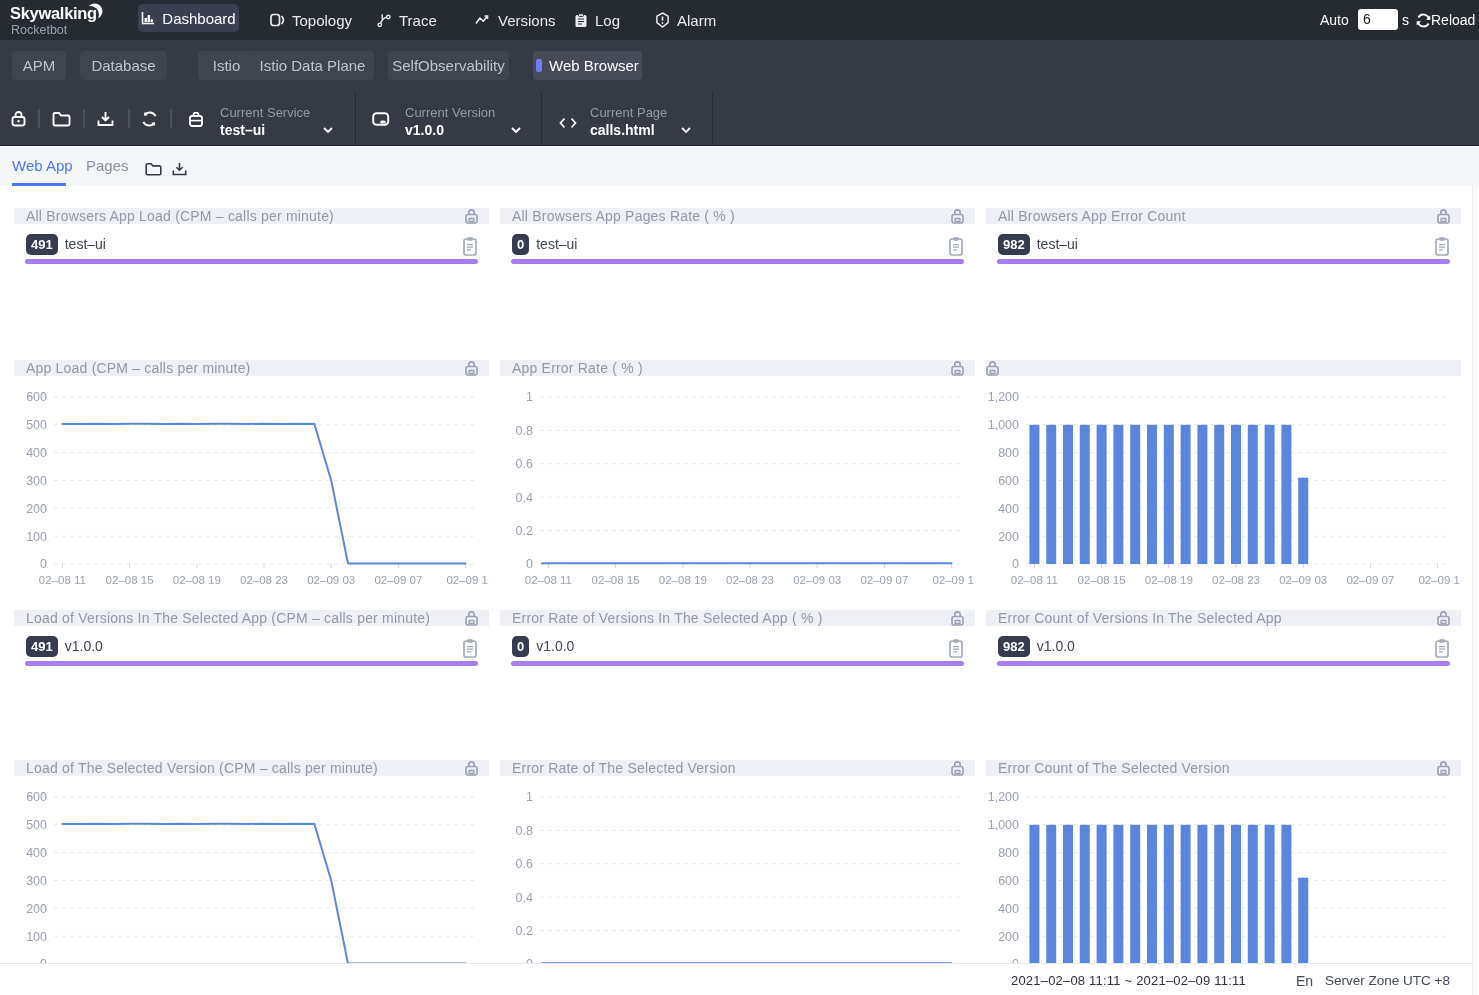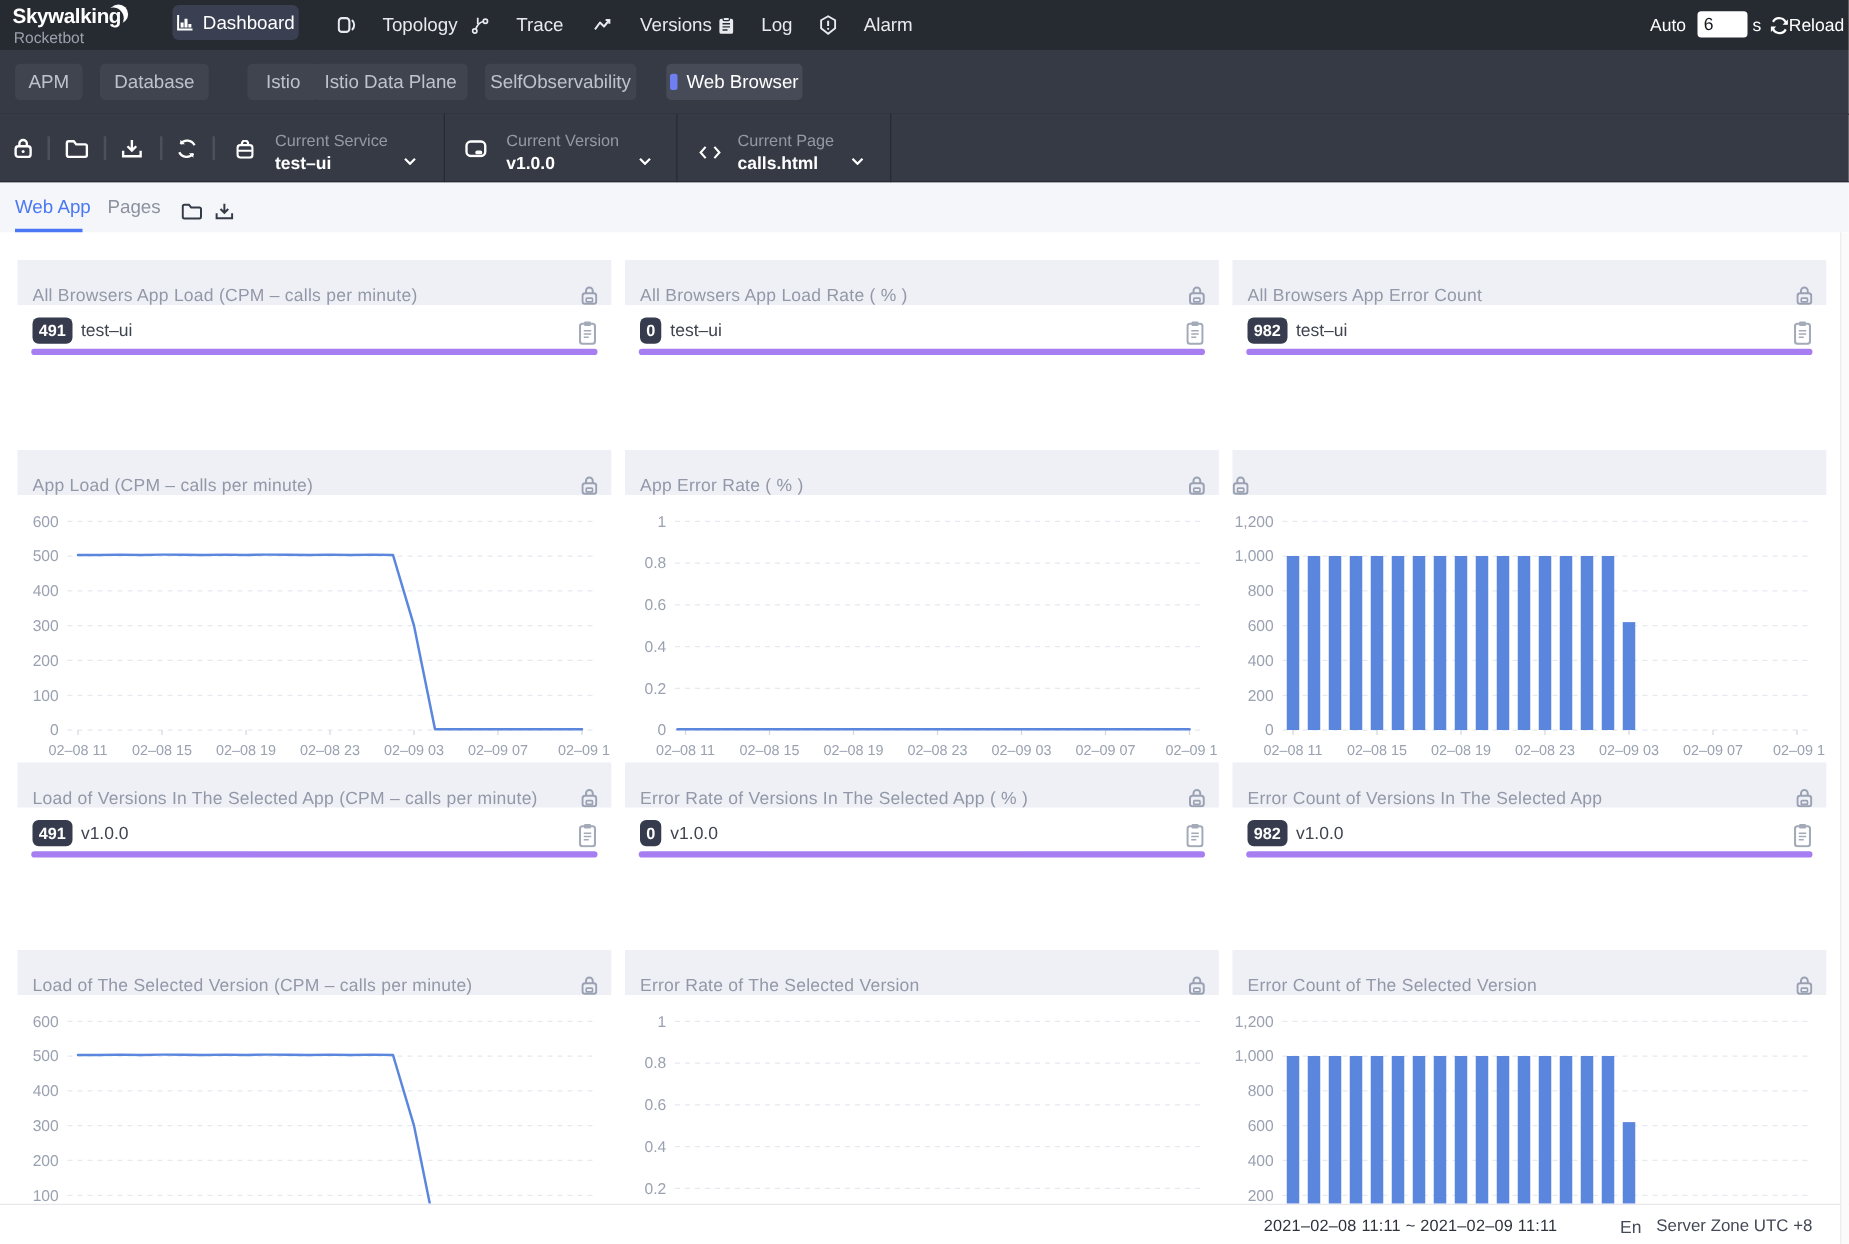--- a/index.html
+++ b/index.html
@@ -1,20 +1,20 @@
 <!DOCTYPE html>
 <html><head><meta charset="utf-8">
 <style>
 * { margin:0; padding:0; box-sizing:border-box; }
 html,body { width:1479px; height:995px; overflow:hidden; font-family:"Liberation Sans",sans-serif; background:#fff; }
 .nav { position:absolute; left:0; top:0; width:1479px; height:40px; background:#262a31; }
 .logo-main { position:absolute; left:10px; top:4px; color:#fff; font-size:16.5px; font-weight:bold; letter-spacing:-0.3px; }
 .logo-moon { position:absolute; left:86px; top:3px; }
 .logo-sub { position:absolute; left:11px; top:23px; color:#9aa1ad; font-size:12.5px; }
-.navitem { position:absolute; top:0; height:40px; display:flex; align-items:center; gap:21px; color:#e8eaee; font-size:15px; }
+.navitem { position:absolute; top:0; height:40px; display:flex; align-items:center; gap:7px; color:#e8eaee; font-size:15px; }
 .dashbtn { position:absolute; left:138px; top:4px; width:101px; height:28px; background:#3a4052; border-radius:5px; display:flex; align-items:center; justify-content:center; gap:7px; color:#fff; font-size:15px; }
 .navright { position:absolute; top:0; height:40px; display:flex; align-items:center; color:#fff; font-size:14px; }
 .autoinput { width:40px; height:21px; background:#fff; border-radius:3px; color:#15171c; font-size:14px; padding-left:5px; line-height:21px; }
 .row2 { position:absolute; left:0; top:40px; width:1479px; height:52px; background:#363a44; border-bottom:1px solid #23262e; }
 .gbtn { position:absolute; top:11px; height:29px; background:#40444f; border-radius:4px; color:#bdc3cd; font-size:15px; display:flex; align-items:center; justify-content:center; }
 .gbtn.active { background:#474b57; color:#fff; }
 .bluebar { display:inline-block; width:6px; height:13px; background:#6f7ff2; border-radius:2px; margin-right:7px; }
 .row3 { position:absolute; left:0; top:91px; width:1479px; height:55px; background:#363a44; border-bottom:1px solid #23262e; }
 .r3sep { position:absolute; top:18px; width:2px; height:19px; background:#4b505b; }
 .r3border { position:absolute; top:0; width:1px; height:55px; background:#262a31; }
@@ -22,21 +22,21 @@
 .sel-label { position:absolute; color:#949aa5; font-size:13px; }
 .sel-value { position:absolute; color:#fff; font-size:14px; font-weight:bold; }
 .toolbar { position:absolute; left:0; top:146px; width:1479px; height:40px; background:#f5f6fa; }
 .tab1 { position:absolute; left:12px; top:0; height:40px; line-height:40px; color:#4a78f5; font-size:15px; }
 .tab1u { position:absolute; left:12px; top:37px; width:54px; height:3px; background:#4a78f5; }
 .tab2 { position:absolute; left:86px; top:0; height:40px; line-height:40px; color:#8b919e; font-size:15px; }
 .content { position:absolute; left:0; top:186px; width:1479px; height:777px; overflow:hidden; background:#fff; }
 .panel { position:absolute; width:475px; background:#fff; }
 .panel.metric { height:142px; }
 .panel.chart { height:240px; }
-.phead { height:36px; background:#eef0f6; display:flex; align-items:flex-end; }
+.phead { height:16px; background:#eef0f6; display:flex; align-items:flex-start; }
 .ptitle { margin-left:12px; color:#9298a7; font-size:14px; letter-spacing:0.2px; flex:1 1 auto; white-space:nowrap; overflow:hidden; }
 .plock { margin-right:11px; display:flex; align-items:center; }
 .pbody { position:relative; }
 .mrow { position:absolute; left:12px; top:10px; width:451px; height:21px; }
 .badge { display:inline-block; height:21px; min-width:7px; padding:0 5px; background:#363b4d; border-radius:5px; color:#fff; font-size:13px; font-weight:bold; text-align:center; line-height:21px; vertical-align:top; }
 .mname { margin-left:7px; color:#3f4450; font-size:14px; line-height:21px; vertical-align:top; }
 .clip { position:absolute; right:0; top:2px; }
 .pline { position:absolute; left:11px; top:35px; width:453px; height:5px; border-radius:2.5px; background:#a77ef2; }
 .chart { display:block; }
 .footer { position:absolute; left:0; top:963px; width:1479px; height:32px; background:#fff; border-top:1px solid #e8e8ec; }
@@ -215,21 +215,21 @@
     <div class="mrow"><span class="badge">491</span><span class="mname">test–ui</span><span class="clip"><svg width="14" height="20" viewBox="0 0 14 20">
               <rect x="1" y="3" width="12" height="16" rx="2" fill="none" stroke="#a3aab8" stroke-width="1.7"></rect>
               <rect x="4.2" y="1.2" width="5.6" height="3.6" rx="1" fill="#a3aab8"></rect>
               <path d="M4 8.6h6M4 11.2h6M4 13.8h4" stroke="#a3aab8" stroke-width="1.3"></path>
             </svg></span></div>
     <div class="pline"></div>
   </div>
 </div>
 <div class="panel metric" style="left:500px;top:22px;">
   <div class="phead">
-        <span class="ptitle">All Browsers App Load Rate ( % )</span>
+        <span class="ptitle">All Browsers App Pages Rate ( % )</span>
         <span class="plock">
           <svg width="13" height="16" viewBox="0 0 13 16">
             <rect x="1" y="6.5" width="11" height="8.5" rx="2" fill="none" stroke="#9aa1b2" stroke-width="1.6"></rect>
             <path d="M3.8 6.5V4.6a2.7 2.7 0 015.4 0v1.9" fill="none" stroke="#9aa1b2" stroke-width="1.6"></path>
             <rect x="4" y="10.5" width="5" height="3" rx="0.6" fill="none" stroke="#9aa1b2" stroke-width="1.3"></rect>
           </svg>
         </span>
       </div>
   <div class="pbody">
     <div class="mrow"><span class="badge">0</span><span class="mname">test–ui</span><span class="clip"><svg width="14" height="20" viewBox="0 0 14 20">

